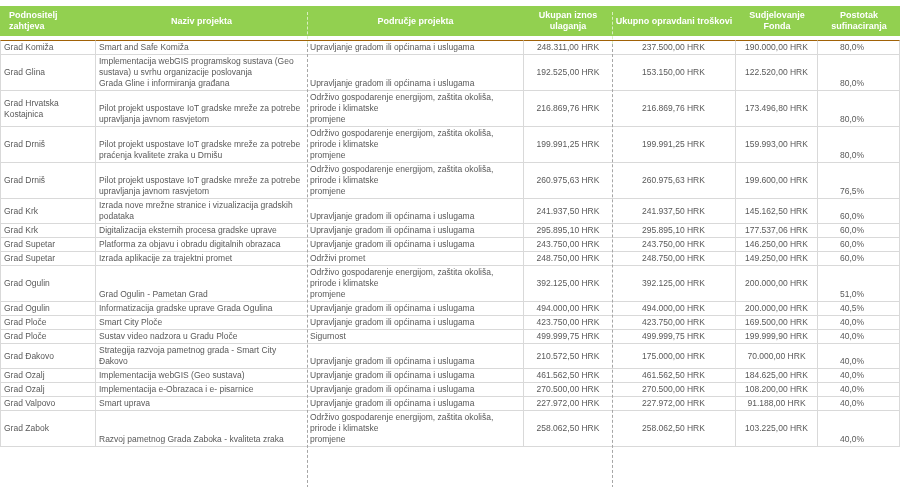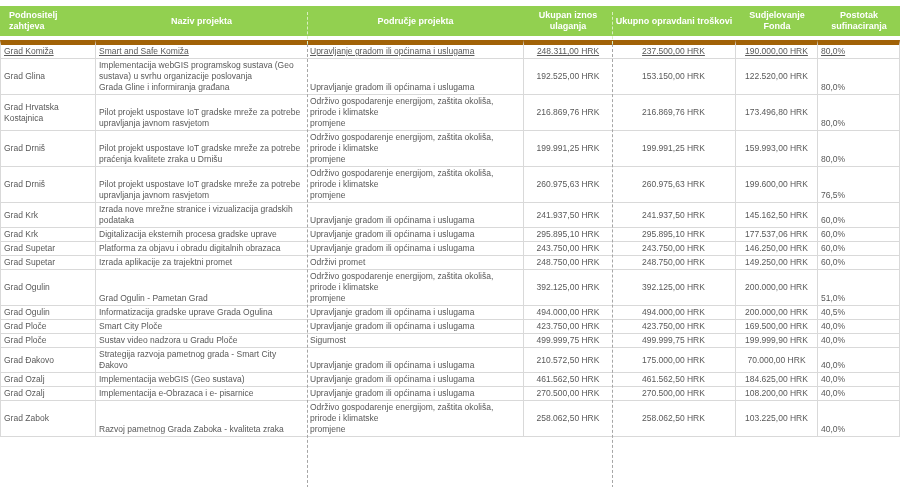--- a/index.html
+++ b/index.html
@@ -22,27 +22,27 @@
     height:28px;padding:1px 3px;vertical-align:middle;text-align:center;
     border:none;border-bottom:4px solid #ffffff;
   }
   thead th.th-left{text-align:left;padding-left:9px;}
   tbody td{
     padding:1px 3px;
     border-right:1px solid #d9d9d9;
     border-bottom:1px solid #d9d9d9;
     overflow:hidden;
   }
-  tbody tr:first-child td{border-top:5px solid #a16207;text-decoration:underline;}
+  tbody tr:first-child td{border-top:1px solid #a16207;}
   tbody td:first-child{border-left:1px solid #d9d9d9;}
   td.col-applicant{vertical-align:middle;}
   td.col-project{vertical-align:bottom;white-space:pre-line;}
   td.col-area{vertical-align:bottom;white-space:pre-line;}
   td.col-invest,td.col-eligible,td.col-fund{vertical-align:middle;text-align:center;}
-  td.col-pct{vertical-align:bottom;text-align:left;padding-right:16px;}
+  td.col-pct{vertical-align:bottom;text-align:center;padding-right:16px;}
   
   td.pbr{border-right:none;}
   
   .pb{position:absolute;width:0;pointer-events:none;}
   .pb-head{top:6px;height:32px;border-left:1px dashed #d9efc2;}
   .pb-body{top:38px;bottom:0;border-left:1px dashed #a6a6a6;}
   .pb1{left:307px;} .pb2{left:612px;}
 </style>
 </head>
 <body>
@@ -213,20 +213,29 @@
         <tr>
           <td class="col-applicant">Grad Ozalj</td>
           <td class="col-project pbr">Implementacija e-Obrazaca i e- pisarnice</td>
           <td class="col-area">Upravljanje gradom ili općinama i uslugama</td>
           <td class="col-invest pbr">270.500,00 HRK</td>
           <td class="col-eligible">270.500,00 HRK</td>
           <td class="col-fund">108.200,00 HRK</td>
           <td class="col-pct">40,0%</td>
         </tr>
         <tr>
+          <td class="col-applicant">Grad Valpovo</td>
+          <td class="col-project pbr">Smart uprava</td>
+          <td class="col-area">Upravljanje gradom ili općinama i uslugama</td>
+          <td class="col-invest pbr">227.972,00 HRK</td>
+          <td class="col-eligible">227.972,00 HRK</td>
+          <td class="col-fund">91.188,00 HRK</td>
+          <td class="col-pct">40,0%</td>
+        </tr>
+        <tr>
           <td class="col-applicant">Grad Zabok</td>
           <td class="col-project pbr">Razvoj pametnog Grada Zaboka - kvaliteta zraka</td>
           <td class="col-area">Održivo gospodarenje energijom, zaštita okoliša, prirode i klimatske
 promjene</td>
           <td class="col-invest pbr">258.062,50 HRK</td>
           <td class="col-eligible">258.062,50 HRK</td>
           <td class="col-fund">103.225,00 HRK</td>
           <td class="col-pct">40,0%</td>
         </tr>
       </tbody>

